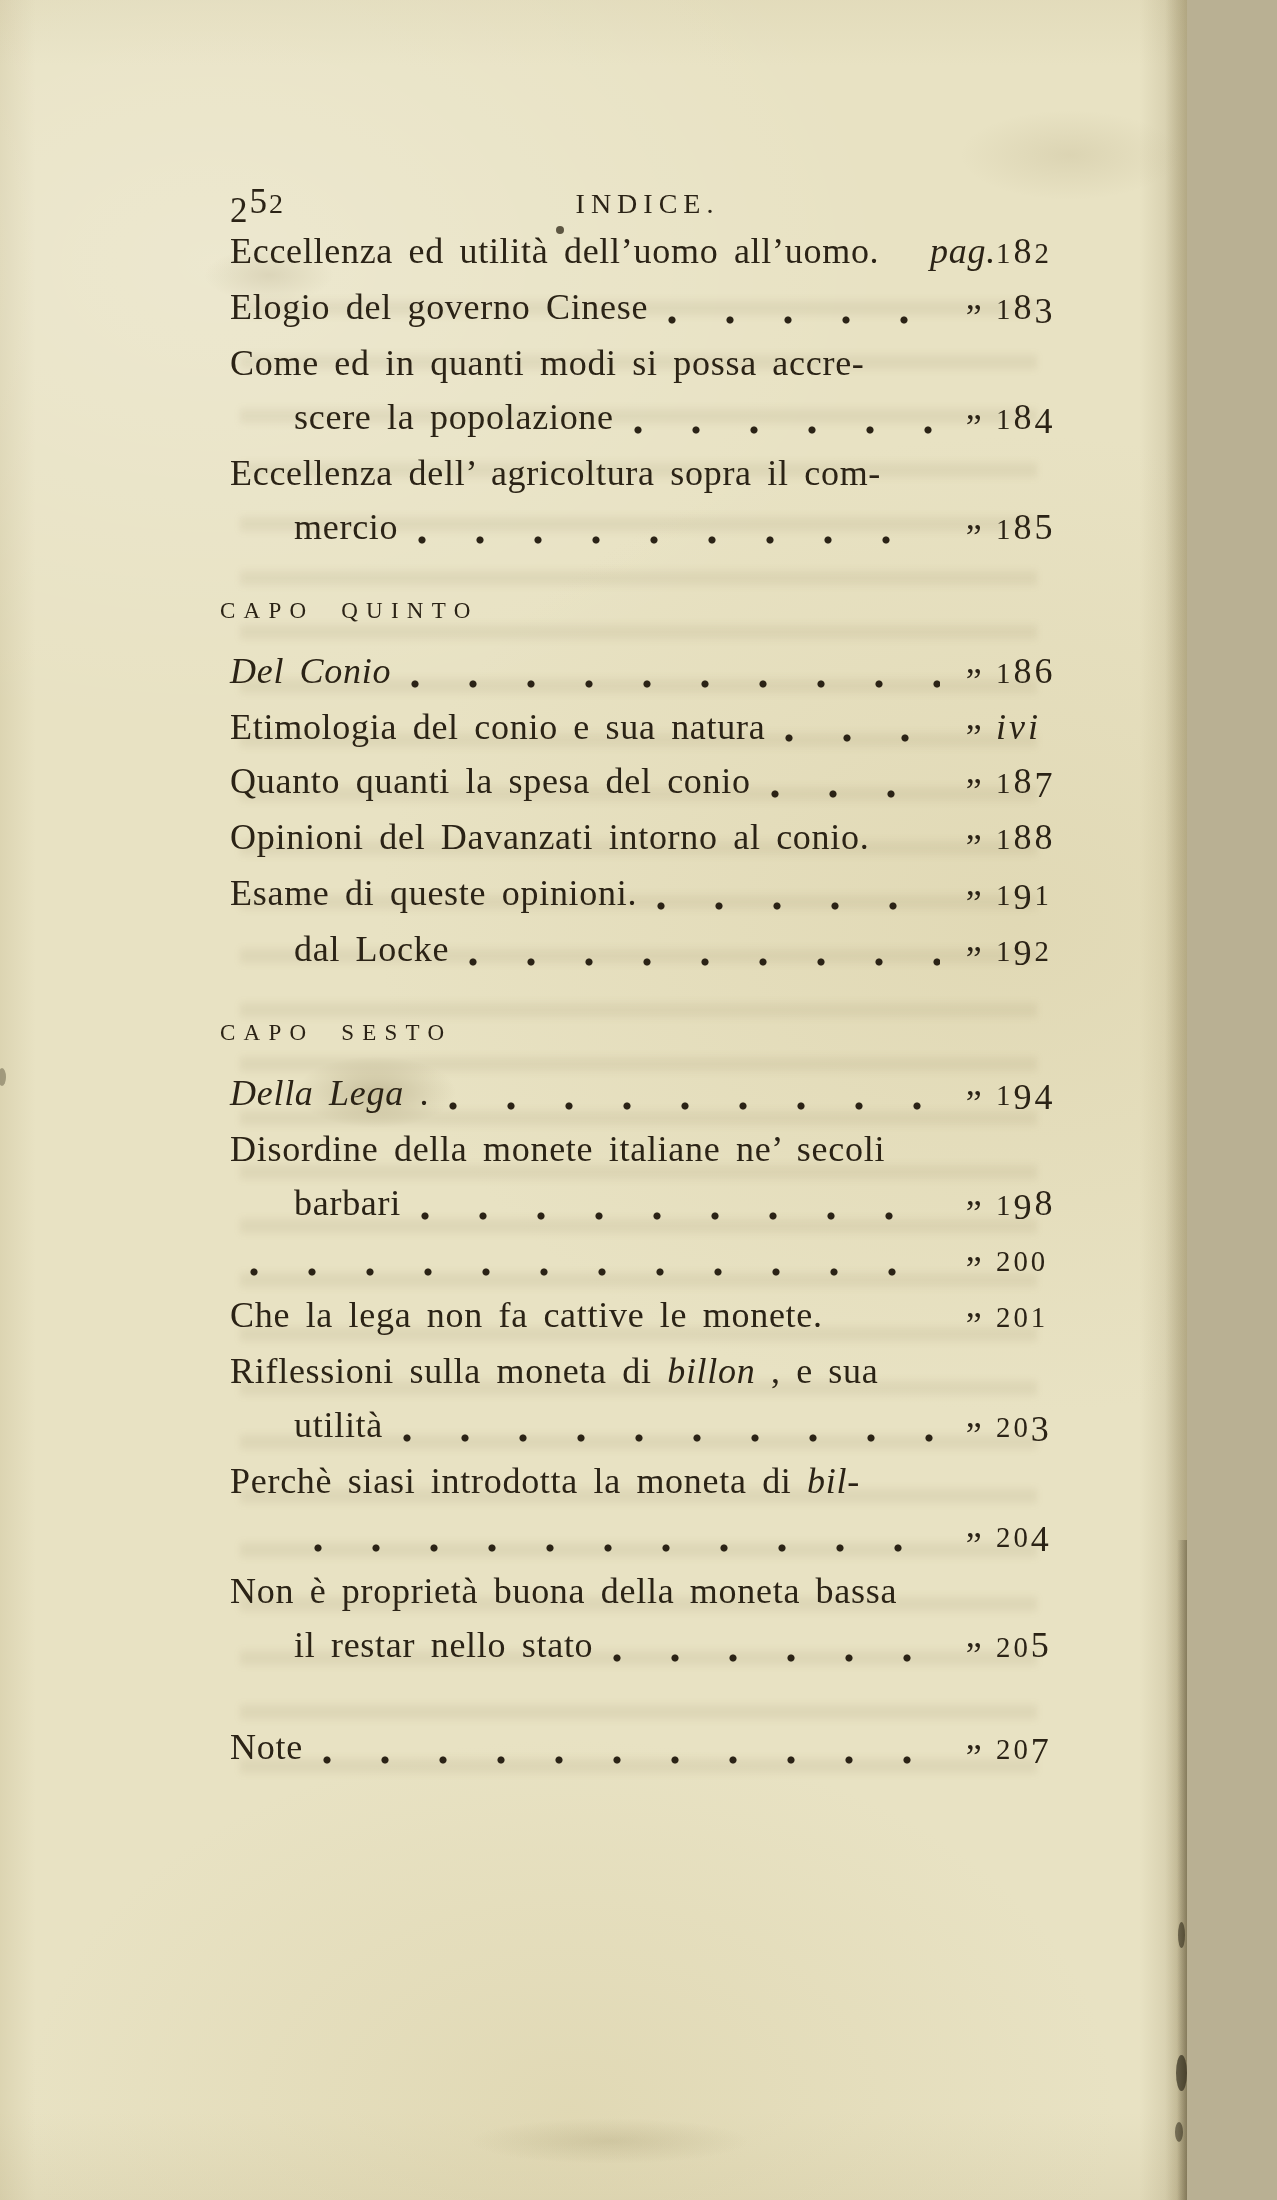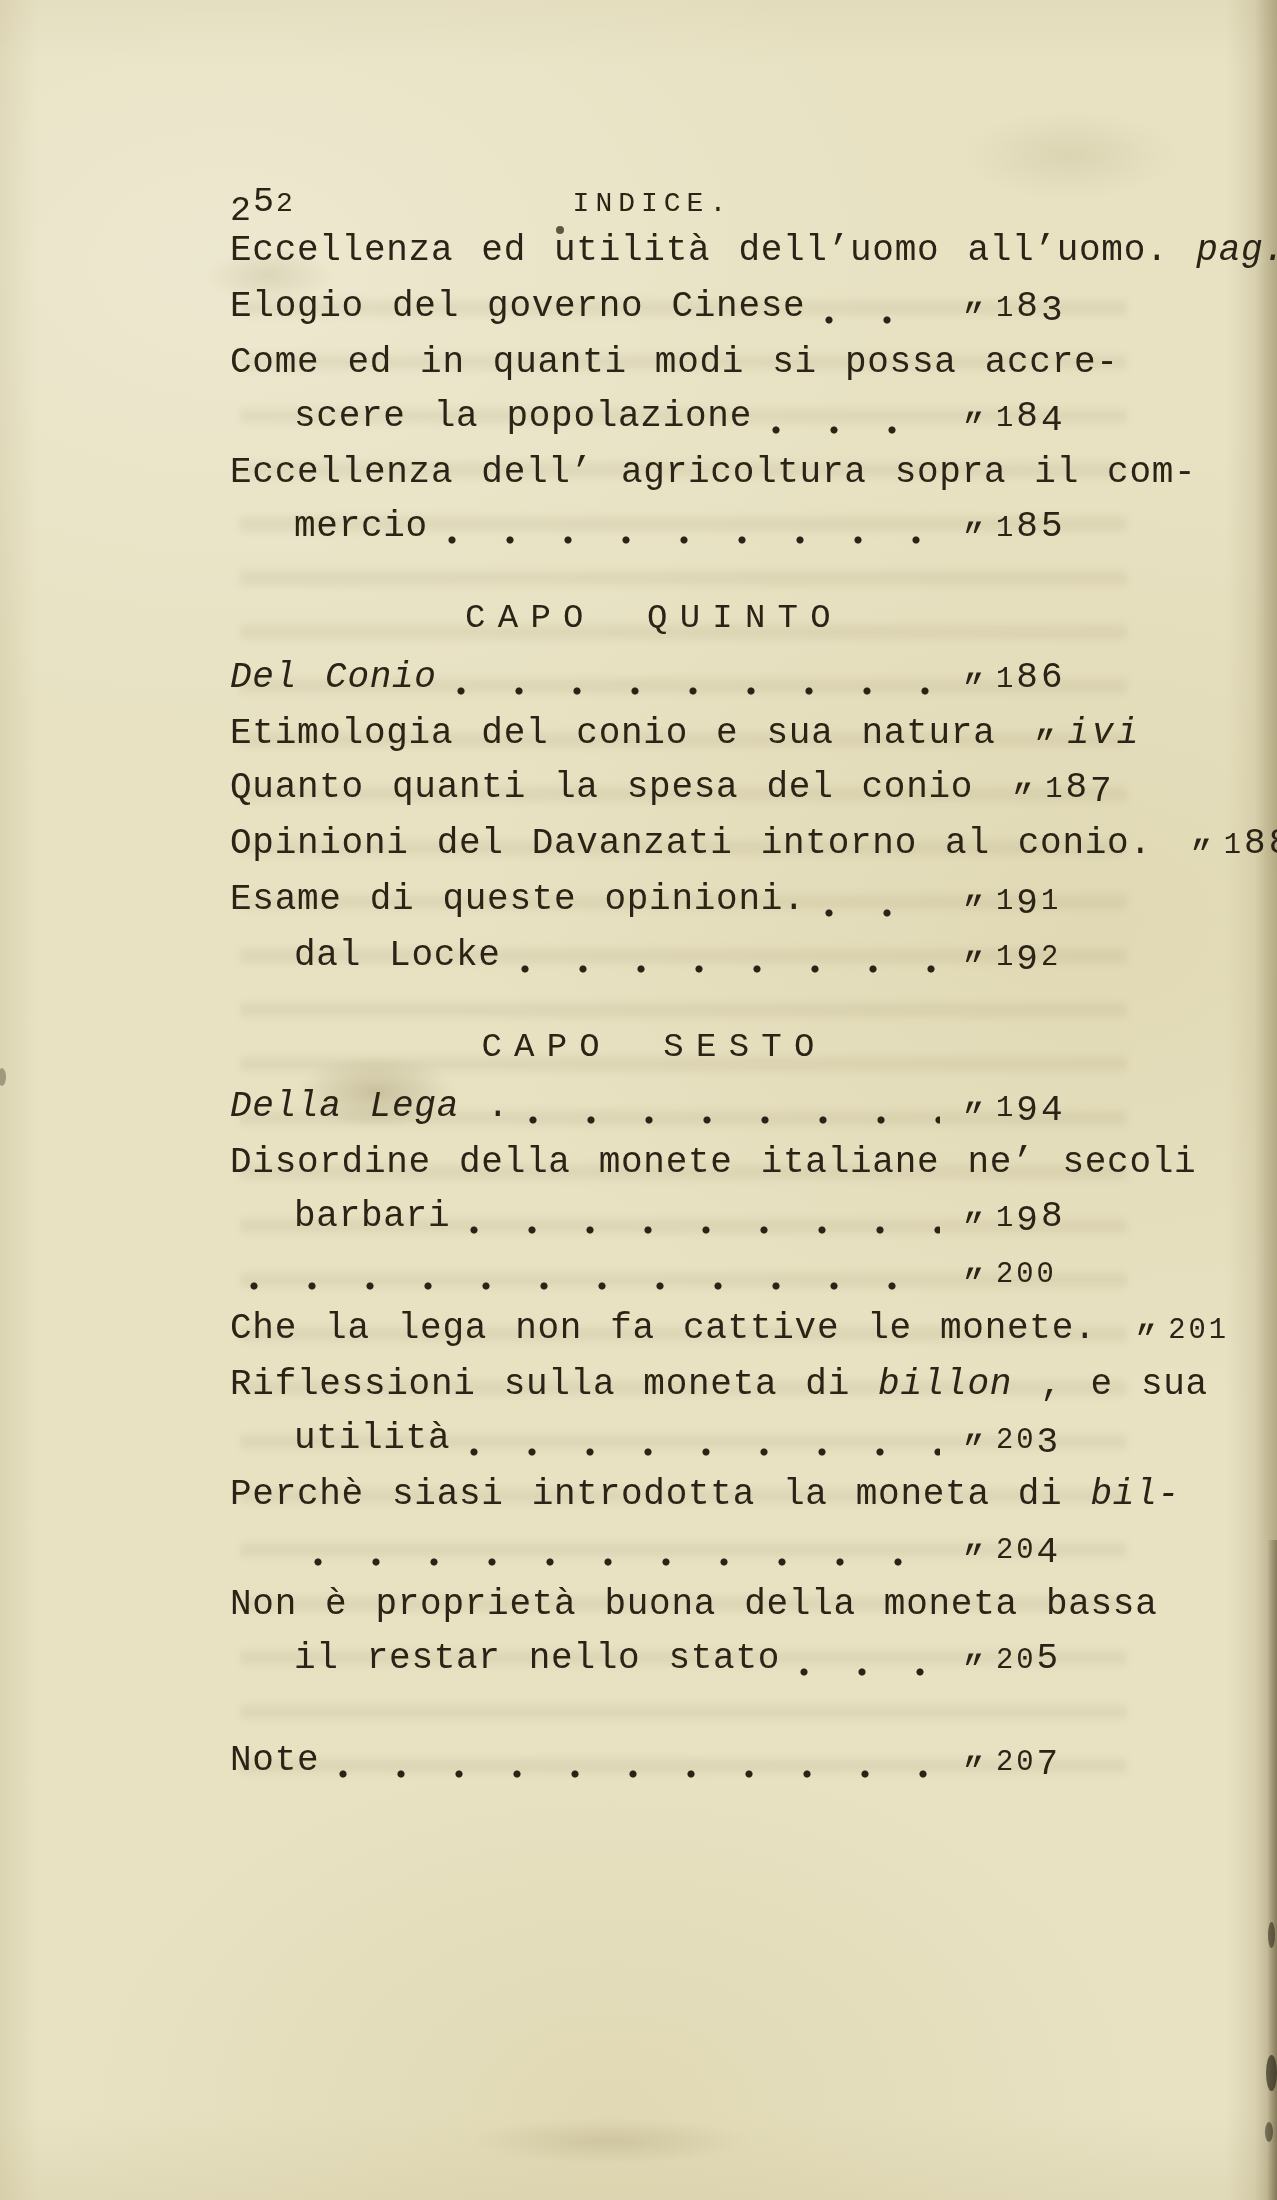--- a/index.html
+++ b/index.html
@@ -4,23 +4,23 @@
 <title>Indice – p. 252</title>
 <style>
   html,body{margin:0;padding:0;background:#b9b093;}
   :root{
     --paper:#e8e2c3;
     --ink:#2b2316;
     --ghost:rgba(125,108,62,0.09);
   }
   .scan{
     position:relative;
-    width:1277px;height:2200px;
+    width:1187px;height:2200px;
     overflow:hidden;
-    font-family:Liberation Mono, monospace;
+    font-family:Liberation Serif, serif;
     color:var(--ink);
     background-color:var(--paper);
     background-image:
       radial-gradient(1100px 760px at 18% 12%, rgba(255,255,255,.20), rgba(255,255,255,0) 62%),
       radial-gradient(920px 700px at 86% 42%, rgba(213,202,158,.38), rgba(213,202,158,0) 70%),
       radial-gradient(760px 520px at 48% 96%, rgba(209,197,151,.32), rgba(209,197,151,0) 72%),
       linear-gradient(90deg, rgba(178,164,118,.22) 0%, rgba(178,164,118,0) 3%, rgba(178,164,118,0) 96%, rgba(142,128,88,.30) 100%),
       linear-gradient(0deg, rgba(178,164,118,.14) 0%, rgba(178,164,118,0) 4%, rgba(178,164,118,0) 97%, rgba(178,164,118,.10) 100%);
   }
   
@@ -43,21 +43,21 @@
     background-image:radial-gradient(circle at 4px 6px, var(--ink) 3.1px, rgba(0,0,0,0) 4px);
     background-size:58px 12px;background-repeat:repeat-x;background-position:4px 0;
   }
   .marker{flex:none;min-width:44px;text-align:center;display:inline-block;transform:translateY(-10px);}
   .marker.it{transform:none;min-width:58px;}
   .pagenum{flex:none;width:92px;text-align:left;letter-spacing:3px;}
   .pagenum .d-sm{font-size:.8em;}
   .pagenum .d-lo,.folio .d-lo{position:relative;top:.12em;}
   .folio .d-sm{font-size:.8em;}
   .chapter{
-    text-align:center;font-size:34px;line-height:54px;margin:35px 0 6px -10px;
+    text-align:left;font-size:23px;line-height:54px;margin:28px 0 6px -10px;
     letter-spacing:.36em;word-spacing:.55em;
   }
   
   .bleed{
     position:absolute;left:240px;right:150px;top:268px;height:1530px;
     background:repeating-linear-gradient(180deg,
       rgba(0,0,0,0) 0 30px, var(--ghost) 36px 44px, rgba(0,0,0,0) 50px 54px);
     filter:blur(3px);
   }
   .stain{position:absolute;border-radius:50%;pointer-events:none;}

